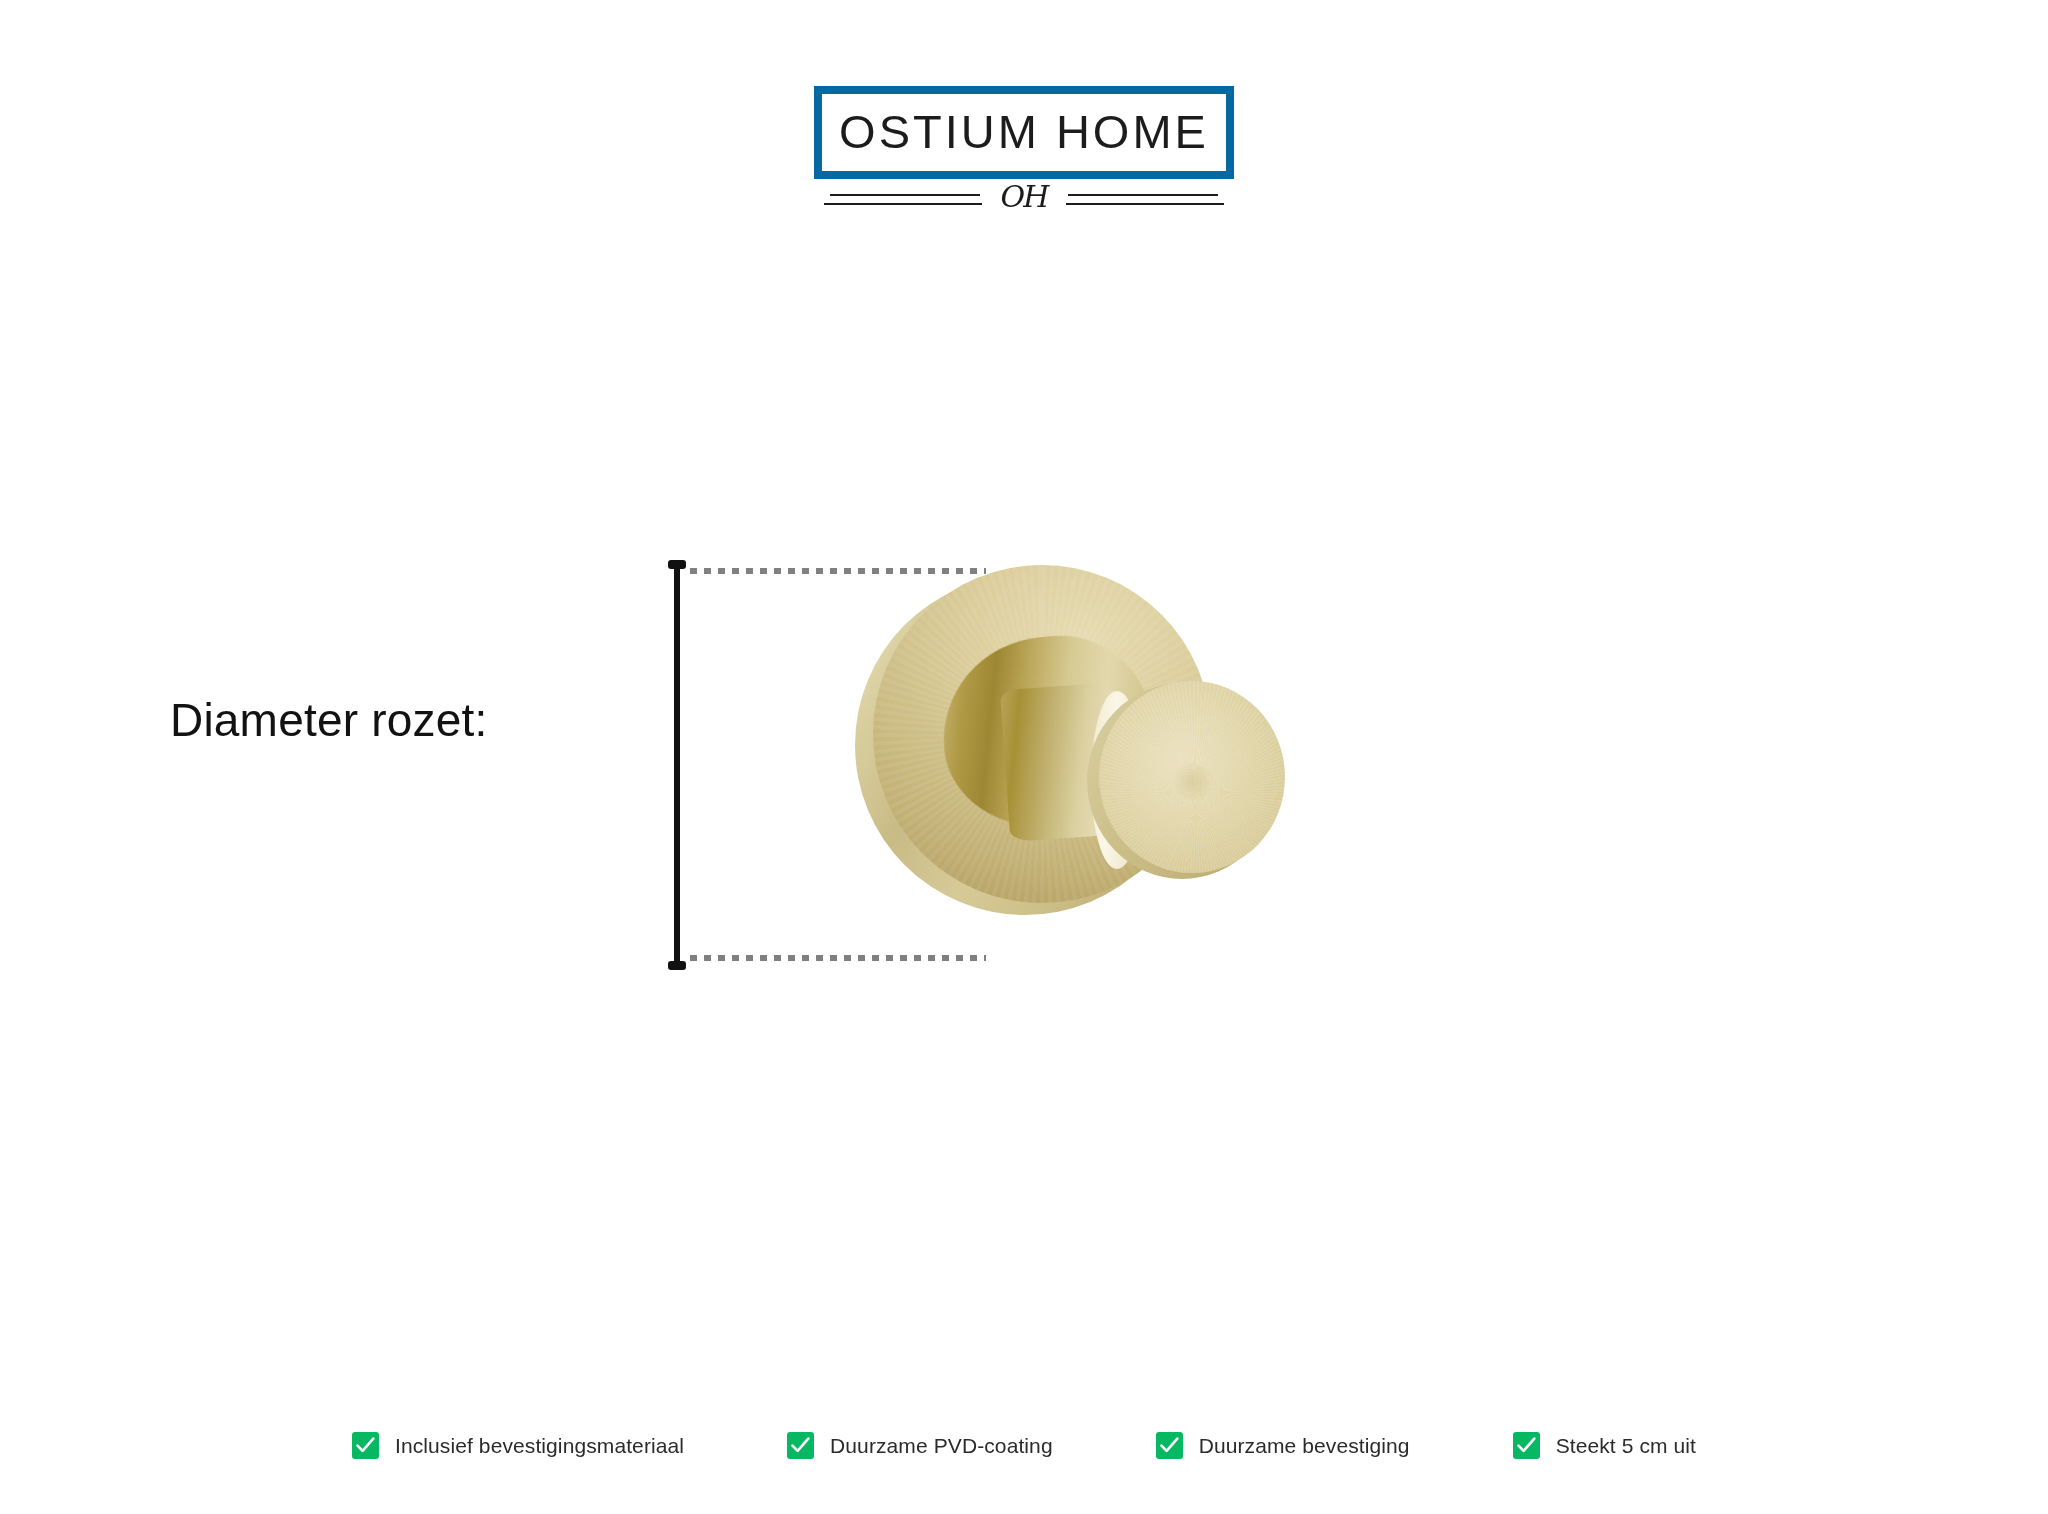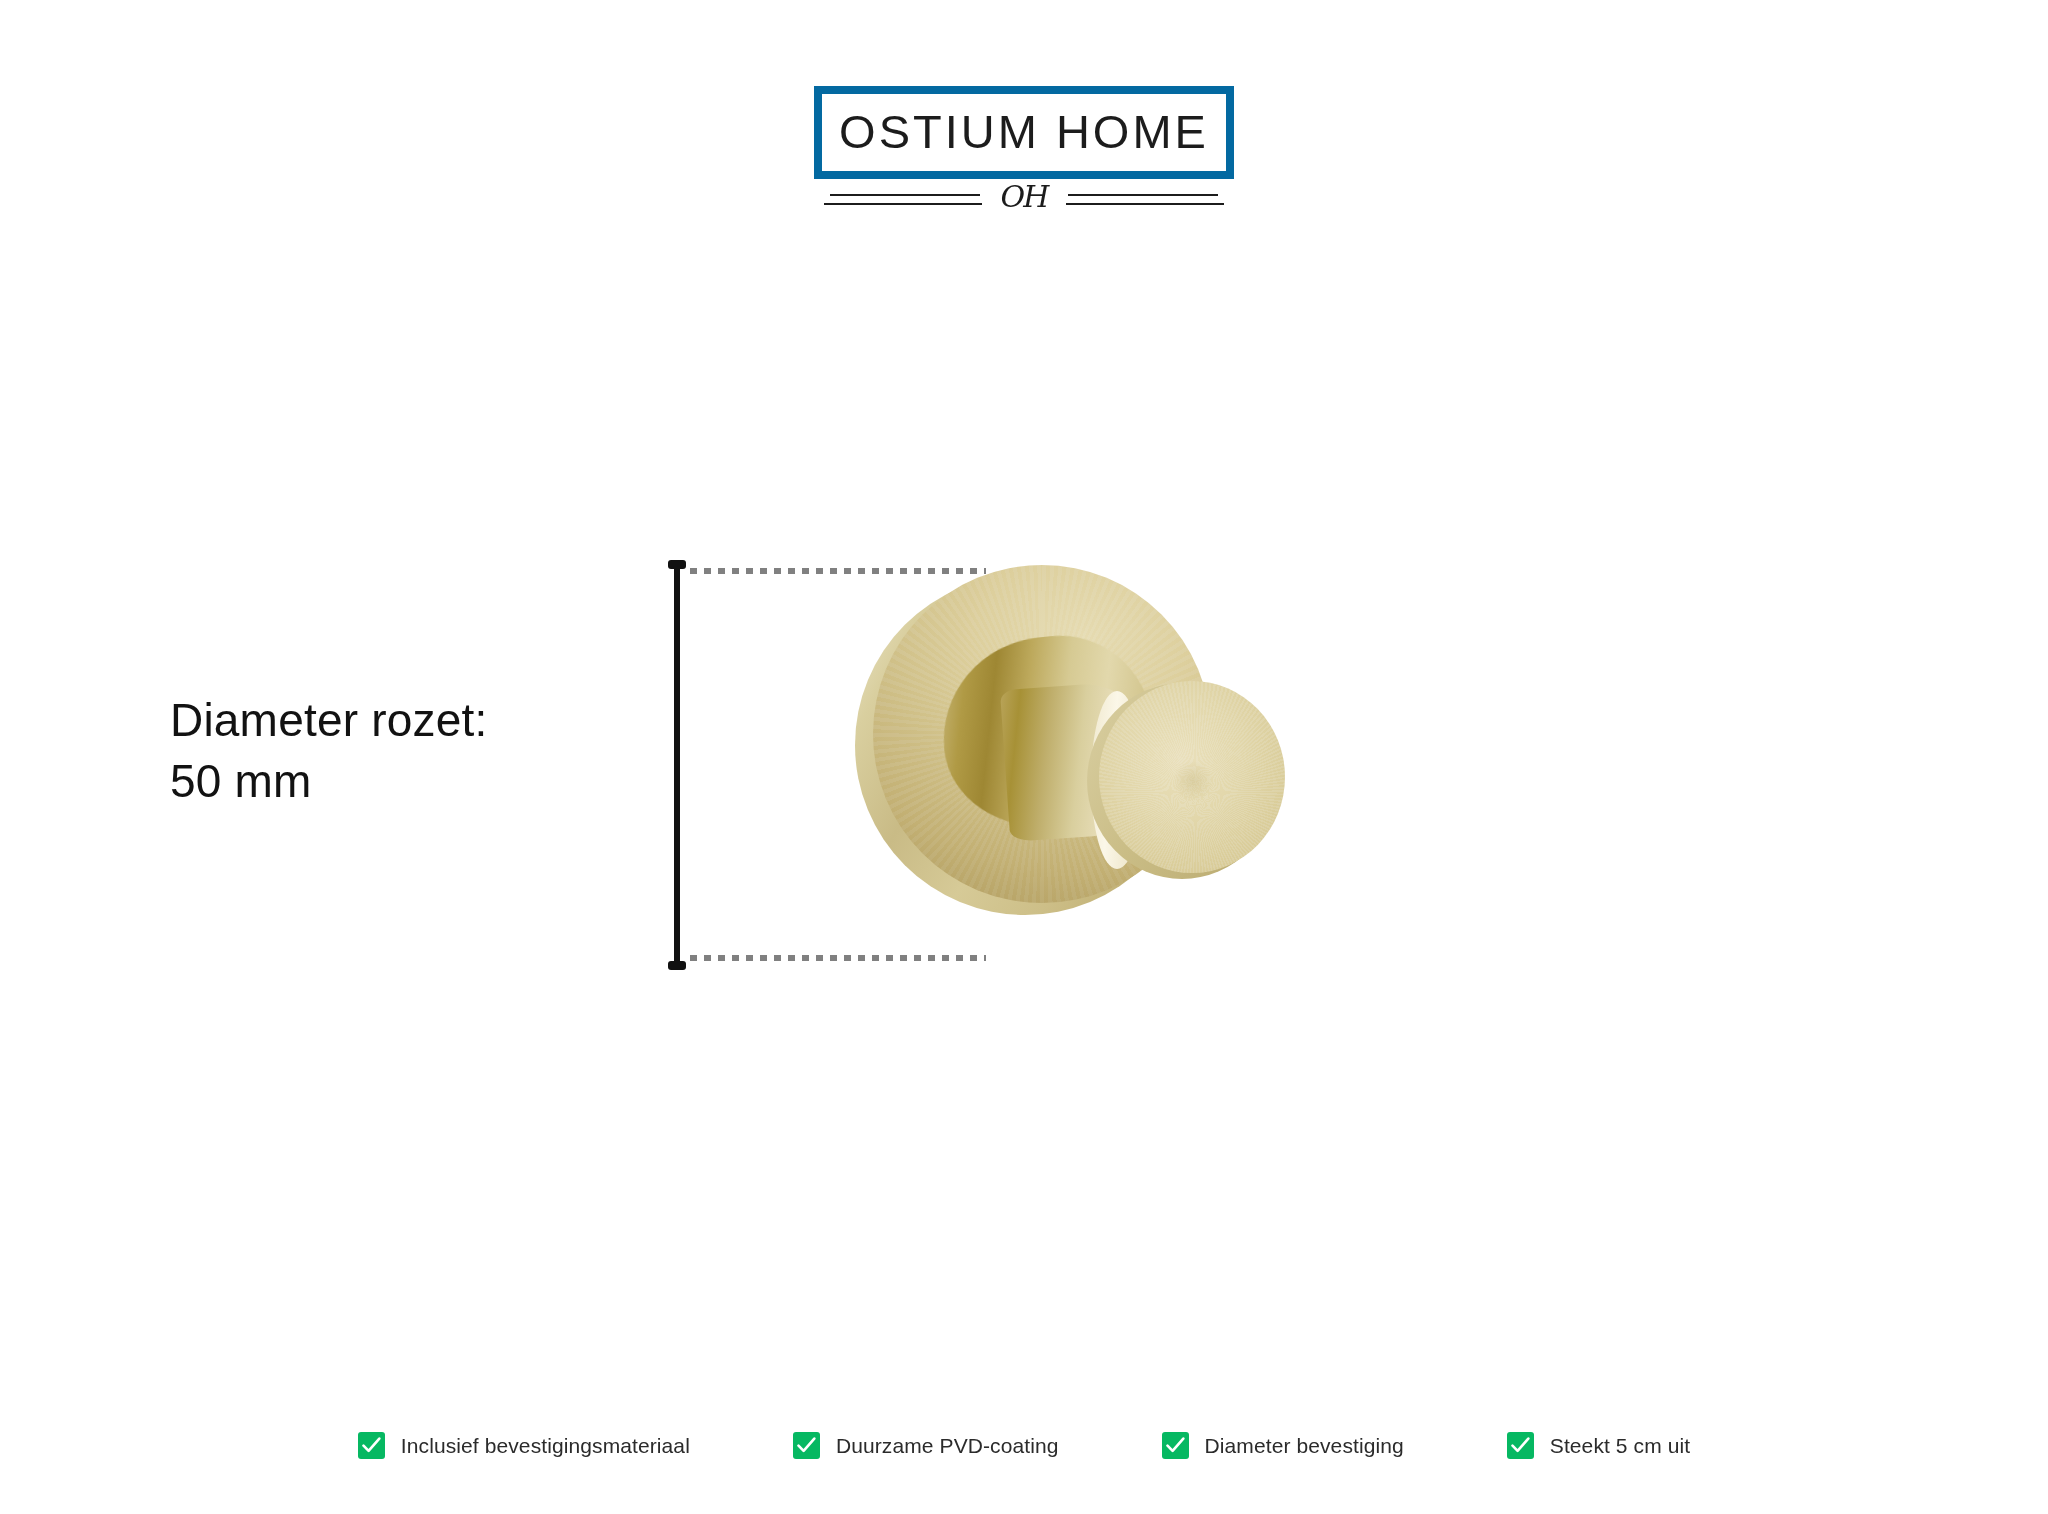--- a/index.html
+++ b/index.html
@@ -329,21 +329,20 @@
       <span class="rule rule-l1"></span>
       <span class="rule rule-l2"></span>
       <span class="rule rule-r1"></span>
       <span class="rule rule-r2"></span>
       <span class="logo-monogram">OH</span>
     </div>
   </div>
 
   <div class="dim-label">
     <div>Diameter rozet:</div>
-    <div>50 mm</div>
   </div>
 
   <div class="dim-bar">
     <span class="cap cap-top"></span>
     <span class="shaft"></span>
     <span class="cap cap-bottom"></span>
   </div>
 
   <div class="leader leader-top"></div>
   <div class="leader leader-bottom"></div>
@@ -379,21 +378,21 @@
       <span class="feature-text">Duurzame PVD-coating</span>
     </div>
 
 
     <div class="feature">
       <span class="check-box">
         <svg viewBox="0 0 19 17" aria-hidden="true">
           <path d="M1.5 8.6 L6.6 13.8 L17.3 1.6" fill="none" stroke="#ffffff" stroke-width="2.6" stroke-linecap="round" stroke-linejoin="round"></path>
         </svg>
       </span>
-      <span class="feature-text">Diameter bevestiging</span>
+      <span class="feature-text">Duurzame bevestiging</span>
     </div>
 
     <div class="feature">
       <span class="check-box">
         <svg viewBox="0 0 19 17" aria-hidden="true">
           <path d="M1.5 8.6 L6.6 13.8 L17.3 1.6" fill="none" stroke="#ffffff" stroke-width="2.6" stroke-linecap="round" stroke-linejoin="round"></path>
         </svg>
       </span>
       <span class="feature-text">Steekt 5 cm uit</span>
     </div>

